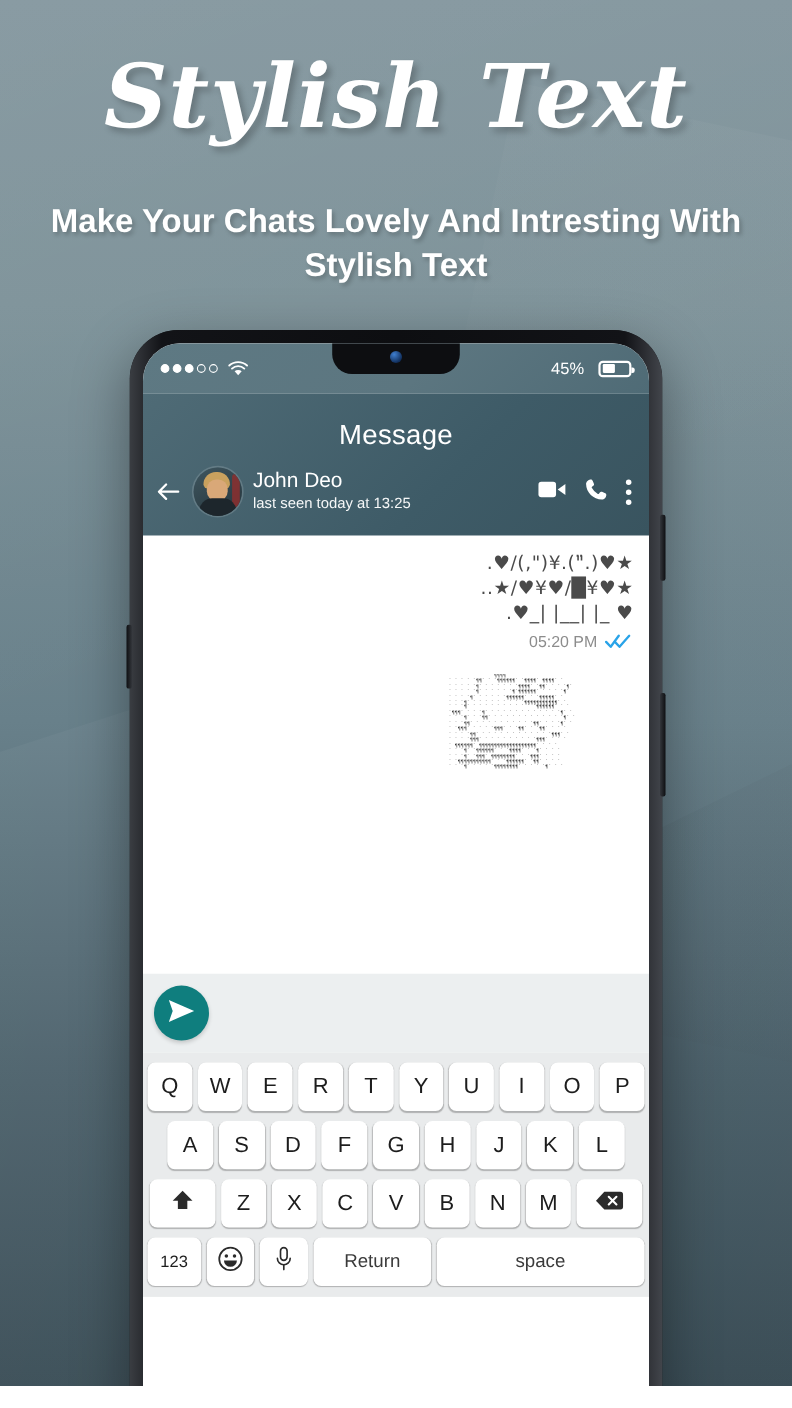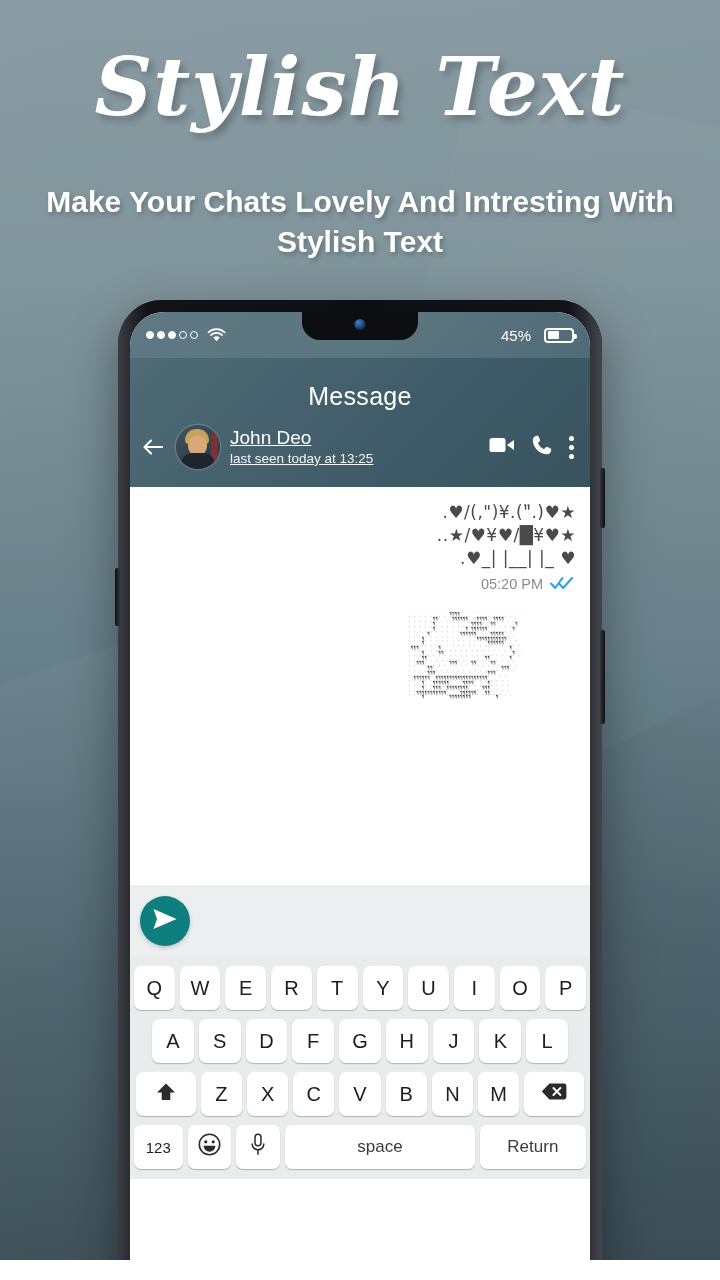--- a/index.html
+++ b/index.html
@@ -147,21 +147,20 @@
     text-align: center;
     font-size: 25px;
     font-weight: 400;
     padding: 24px 0 14px 0;
     letter-spacing: .3px;
   }
   .contact-row {
     display: flex; align-items: center;
     padding: 0 14px 8px 10px;
     gap: 10px;
-    text-decoration: underline;
   }
   .back-arrow { width: 26px; height: 26px; flex: none; cursor: pointer; }
   .avatar {
     width: 44px; height: 44px; border-radius: 50%;
     flex: none; overflow: hidden;
     background: linear-gradient(150deg, #3f565f, #25343b);
     position: relative;
     box-shadow: 0 0 0 1.5px rgba(255,255,255,0.15);
   }
   .avatar .hair { position: absolute; left: 9px; top: 4px; width: 24px; height: 15px;
@@ -467,20 +466,20 @@
           </div>
           <div class="key small">
             <span>
               <svg width="16" height="23" viewBox="0 0 16 23">
                 <rect x="5" y="1.2" width="6" height="11.6" rx="3" fill="none" stroke="#2b2b2b" stroke-width="1.5"></rect>
                 <path d="M2.2 11 a5.8 5.8 0 0 0 11.6 0" stroke="#2b2b2b" stroke-width="1.5" fill="none" stroke-linecap="round"></path>
                 <path d="M8 17 V21.2" stroke="#2b2b2b" stroke-width="1.5" stroke-linecap="round"></path>
               </svg>
             </span>
           </div>
+          <div class="key ret">Return</div>
           <div class="key space">space</div>
-          <div class="key ret">Return</div>
         </div>
       </div>
 
     </div>
   </div>
 </div>
 
 </body></html>

